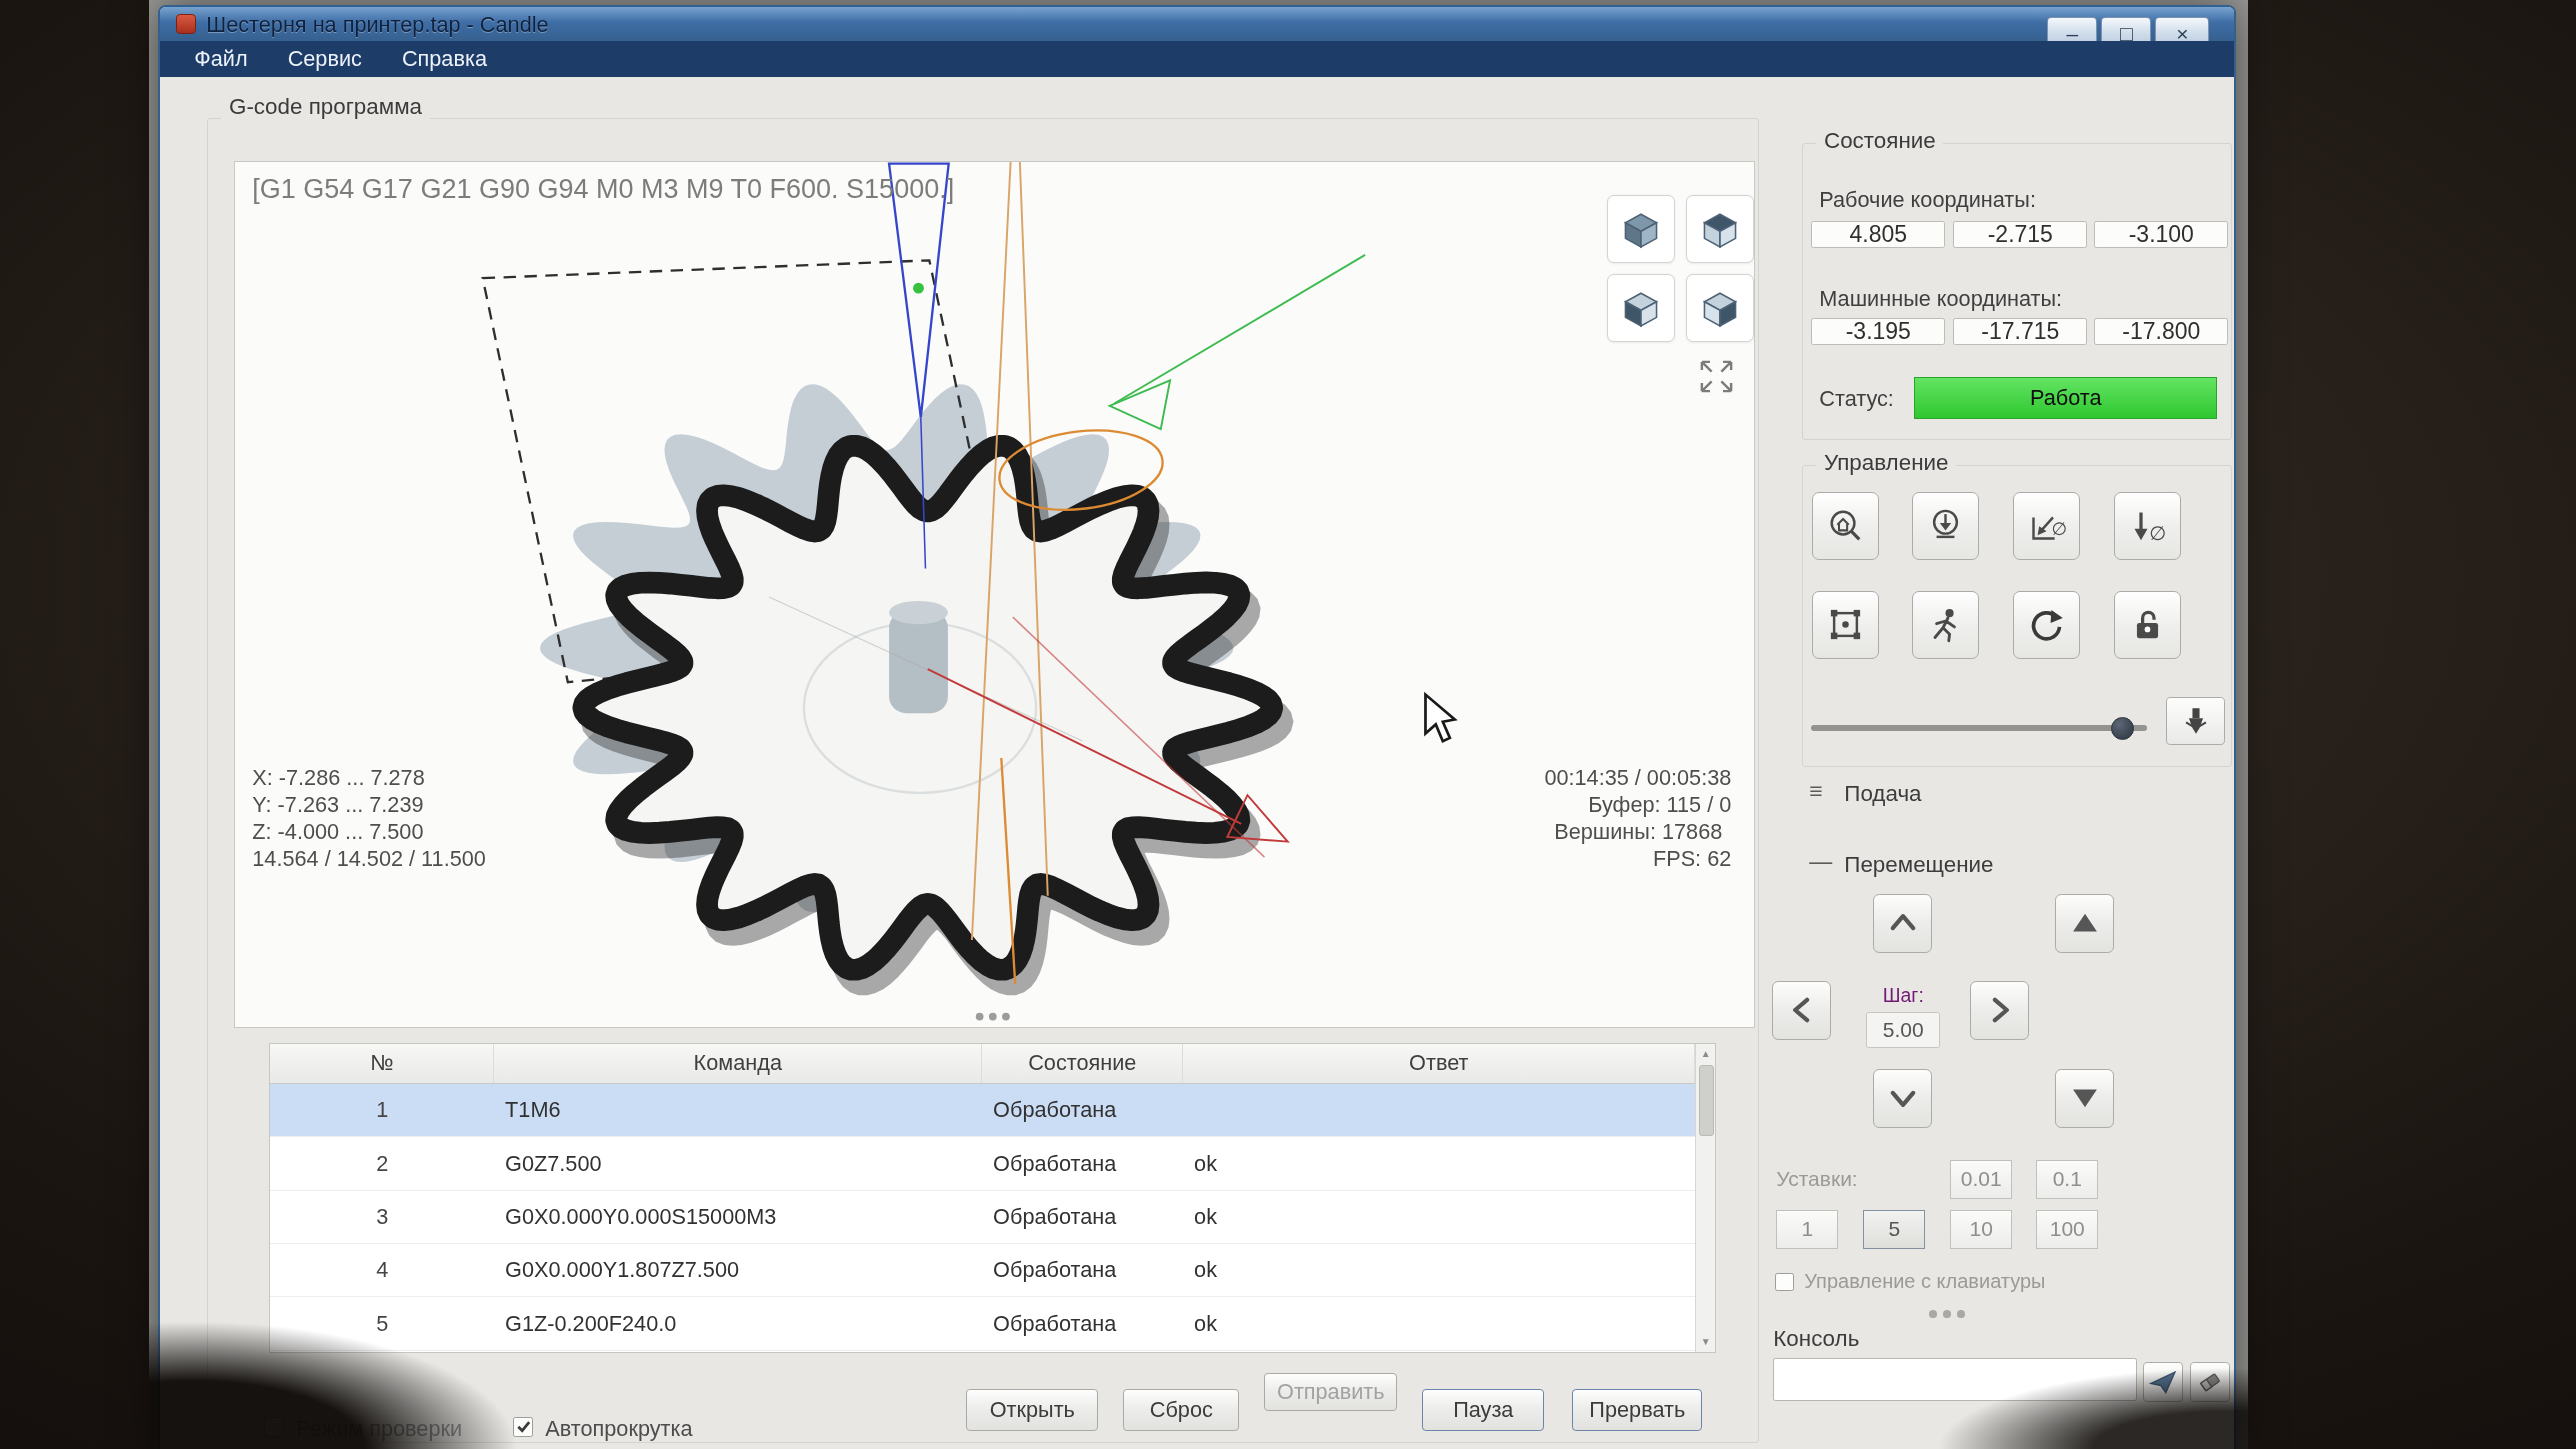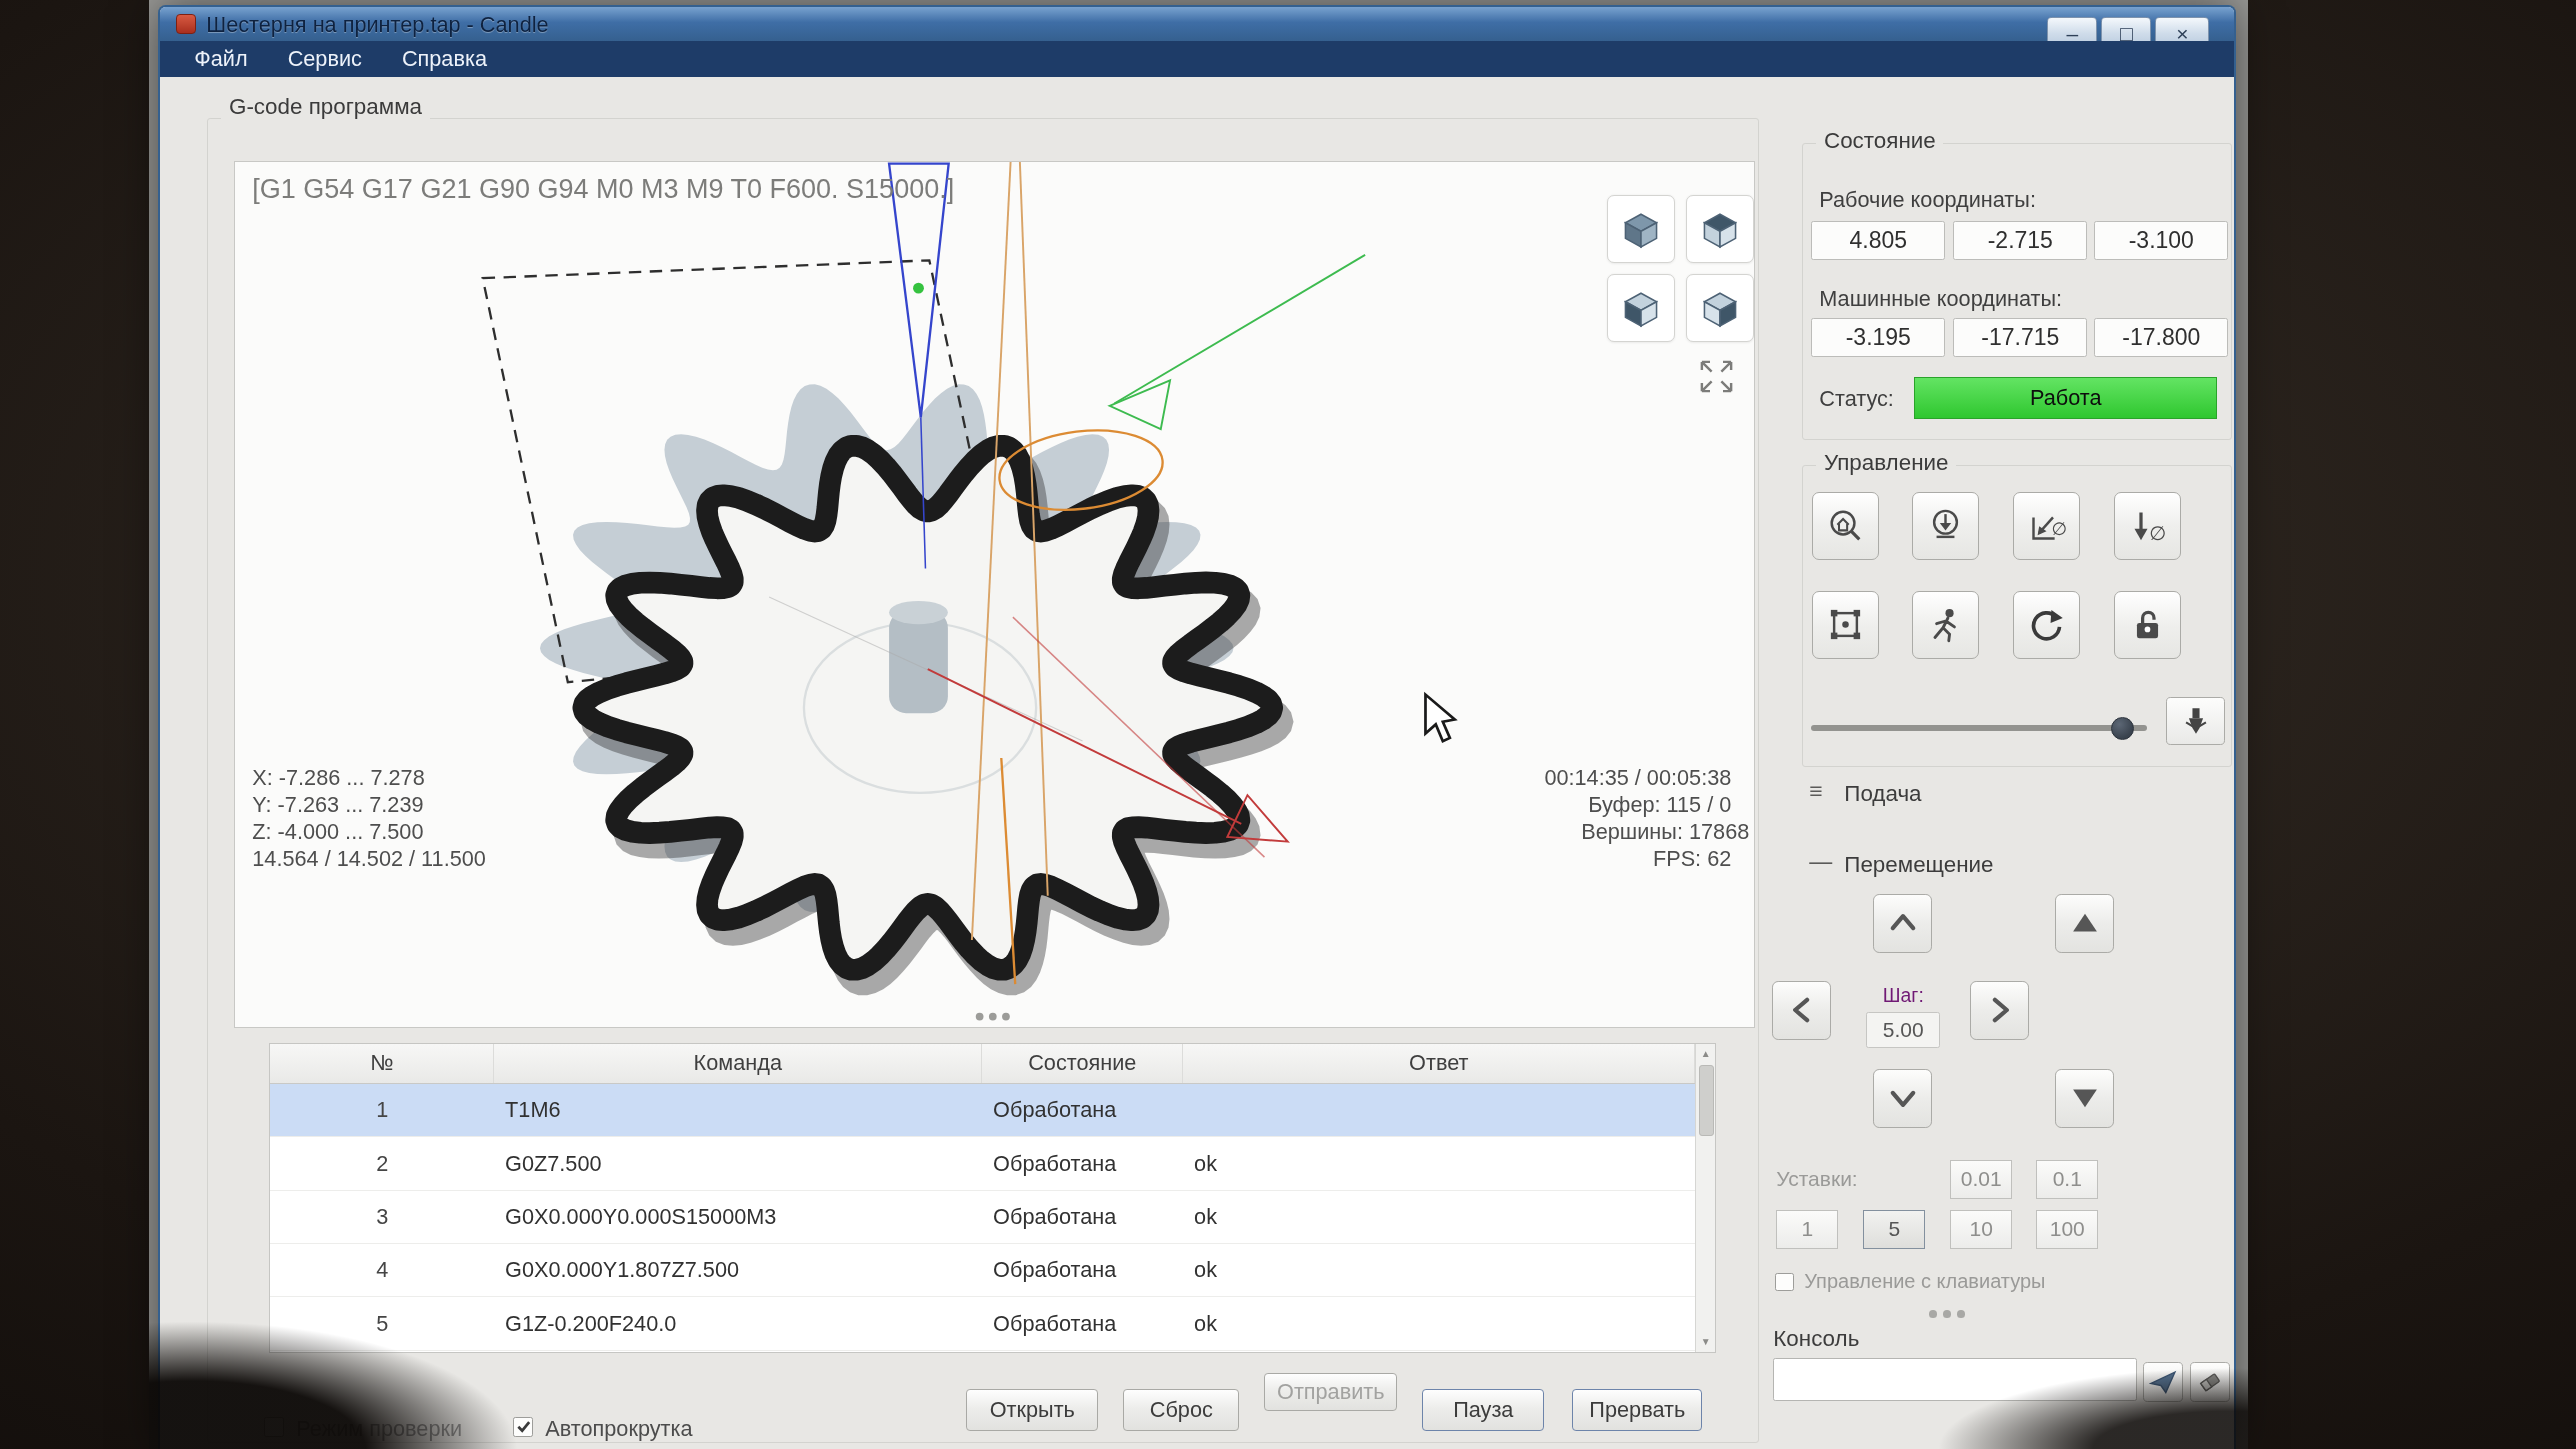--- a/index.html
+++ b/index.html
@@ -32,21 +32,21 @@
 .trow .cn{justify-content:center;padding-left:0;color:#454545}
 .vscroll{position:absolute;top:0;right:0;bottom:0;width:20px;background:#f1f1ef;border-left:0.8px solid #d6d6d3}
 .sarrow{position:absolute;left:0;width:100%;height:20px;display:flex;align-items:center;justify-content:center;font-size:10px;color:#8b8b88}
 .sthumb{position:absolute;left:2.3px;top:21.7px;width:15.5px;height:71px;background:#cfcfcc;border:0.8px solid #b9b9b6;border-radius:3.1px}
 .btn{position:absolute;background:linear-gradient(#fefefe,#ededeb 45%,#e2e2df);border:0.8px solid #a9a9a5;border-radius:3.9px;display:flex;align-items:center;justify-content:center;font-size:21.7px;color:#3c3c3c}
 .btn.strong{border:1.5px solid #6d84aa}
 .btn.dim{color:#a2a2a0}
 .checkbox{position:absolute;width:20px;height:20px;background:#fdfdfc;border:1.5px solid #9d9d9a;border-radius:2.3px;display:flex;align-items:center;justify-content:center}
 .cblabel{position:absolute;font-size:21.7px;white-space:nowrap}
 .rlabel{position:absolute;font-size:21.7px;color:#3f3f3f;white-space:nowrap}
-.field{position:absolute;height:39px;background:#fcfcfb;border:0.8px solid #bcbcb9;border-radius:2.3px;display:flex;align-items:center;justify-content:center;font-size:23px;color:#2f2f2f}
+.field{position:absolute;height:27px;background:#fcfcfb;border:0.8px solid #bcbcb9;border-radius:2.3px;display:flex;align-items:center;justify-content:center;font-size:23px;color:#2f2f2f}
 .status{position:absolute;background:linear-gradient(#63e463,#2fc72f);border:0.8px solid #2aa32a;display:flex;align-items:center;justify-content:center;font-size:21.7px;color:#0d0d0d}
 .iconbtn{position:absolute;width:67px;height:68px;background:linear-gradient(#ffffff,#efefed 50%,#e6e6e3);border:0.8px solid #ababa7;border-radius:7px;display:flex;align-items:center;justify-content:center}
 .jogbtn{position:absolute;width:59px;height:59px;background:linear-gradient(#fdfdfc,#ececea 50%,#e3e3e0);border:0.8px solid #ababa7;border-radius:6.2px;display:flex;align-items:center;justify-content:center}
 .preset{position:absolute;height:39px;background:linear-gradient(#fbfbfa,#ececea);border:0.8px solid #c0c0bd;border-radius:0;display:flex;align-items:center;justify-content:center;font-size:21px;color:#8e8e8c}
 .preset.sel{border:1.5px solid #83909e;color:#565656;background:linear-gradient(#f2f2f0,#dededb)}
 .sectionhead{position:absolute;font-size:22.4px;color:#3c3c3c;white-space:nowrap}
 .sicon{position:absolute;font-size:23px;color:#5a5a58}
 .slidertrack{position:absolute;height:6.2px;background:#93938f;border-radius:3.1px}
 .sliderknob{position:absolute;width:23px;height:23px;border-radius:50%;background:radial-gradient(circle at 35% 30%, #5c6775, #39424d 70%);border:0.8px solid #2b323b}
 .stepbox{position:absolute;background:#f4f4f2;border:0.8px solid #c6c6c3;border-radius:2.3px;display:flex;align-items:center;justify-content:center;font-size:21px;color:#565656}
@@ -116,21 +116,21 @@
 
       <div class="vphead">[G1 G54 G17 G21 G90 G94 M0 M3 M9 T0 F600. S15000.]</div>
 
       <div class="vpstat" style="left:17px;top:602px">X: -7.286 ... 7.278</div>
       <div class="vpstat" style="left:17px;top:629px">Y: -7.263 ... 7.239</div>
       <div class="vpstat" style="left:17px;top:656px">Z: -4.000 ... 7.500</div>
       <div class="vpstat" style="left:17px;top:683px">14.564 / 14.502 / 11.500</div>
 
       <div class="vpstat" style="right:23px;top:602px;text-align:right">00:14:35 / 00:05:38</div>
       <div class="vpstat" style="right:23px;top:629px;text-align:right">Буфер: 115 / 0</div>
-      <div class="vpstat" style="right:5px;top:656px;text-align:right">Вершины: 17868</div>
+      <div class="vpstat" style="right:32px;top:656px;text-align:right">Вершины: 17868</div>
       <div class="vpstat" style="right:23px;top:683px;text-align:right">FPS: 62</div>
 
       <div class="viewbtn" style="left:1372px;top:33px">
         <svg width="42" height="42" viewBox="0 0 54 54">
             <polygon points="27,8 47,19 27,30 7,19" fill="#7e97ab" stroke="#4d6275" stroke-width="2"></polygon>
             <polygon points="7,19 27,30 27,50 7,39" fill="#5f7689" stroke="#4d6275" stroke-width="2"></polygon>
             <polygon points="47,19 27,30 27,50 47,39" fill="#9fb4c4" stroke="#4d6275" stroke-width="2"></polygon>
           </svg>
       </div>
       <div class="viewbtn" style="left:1451px;top:33px">

